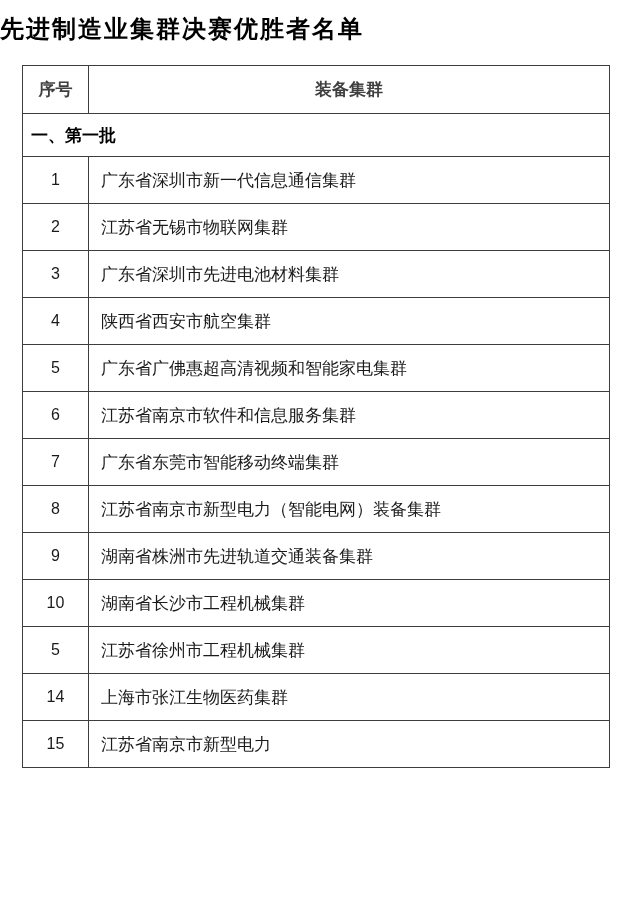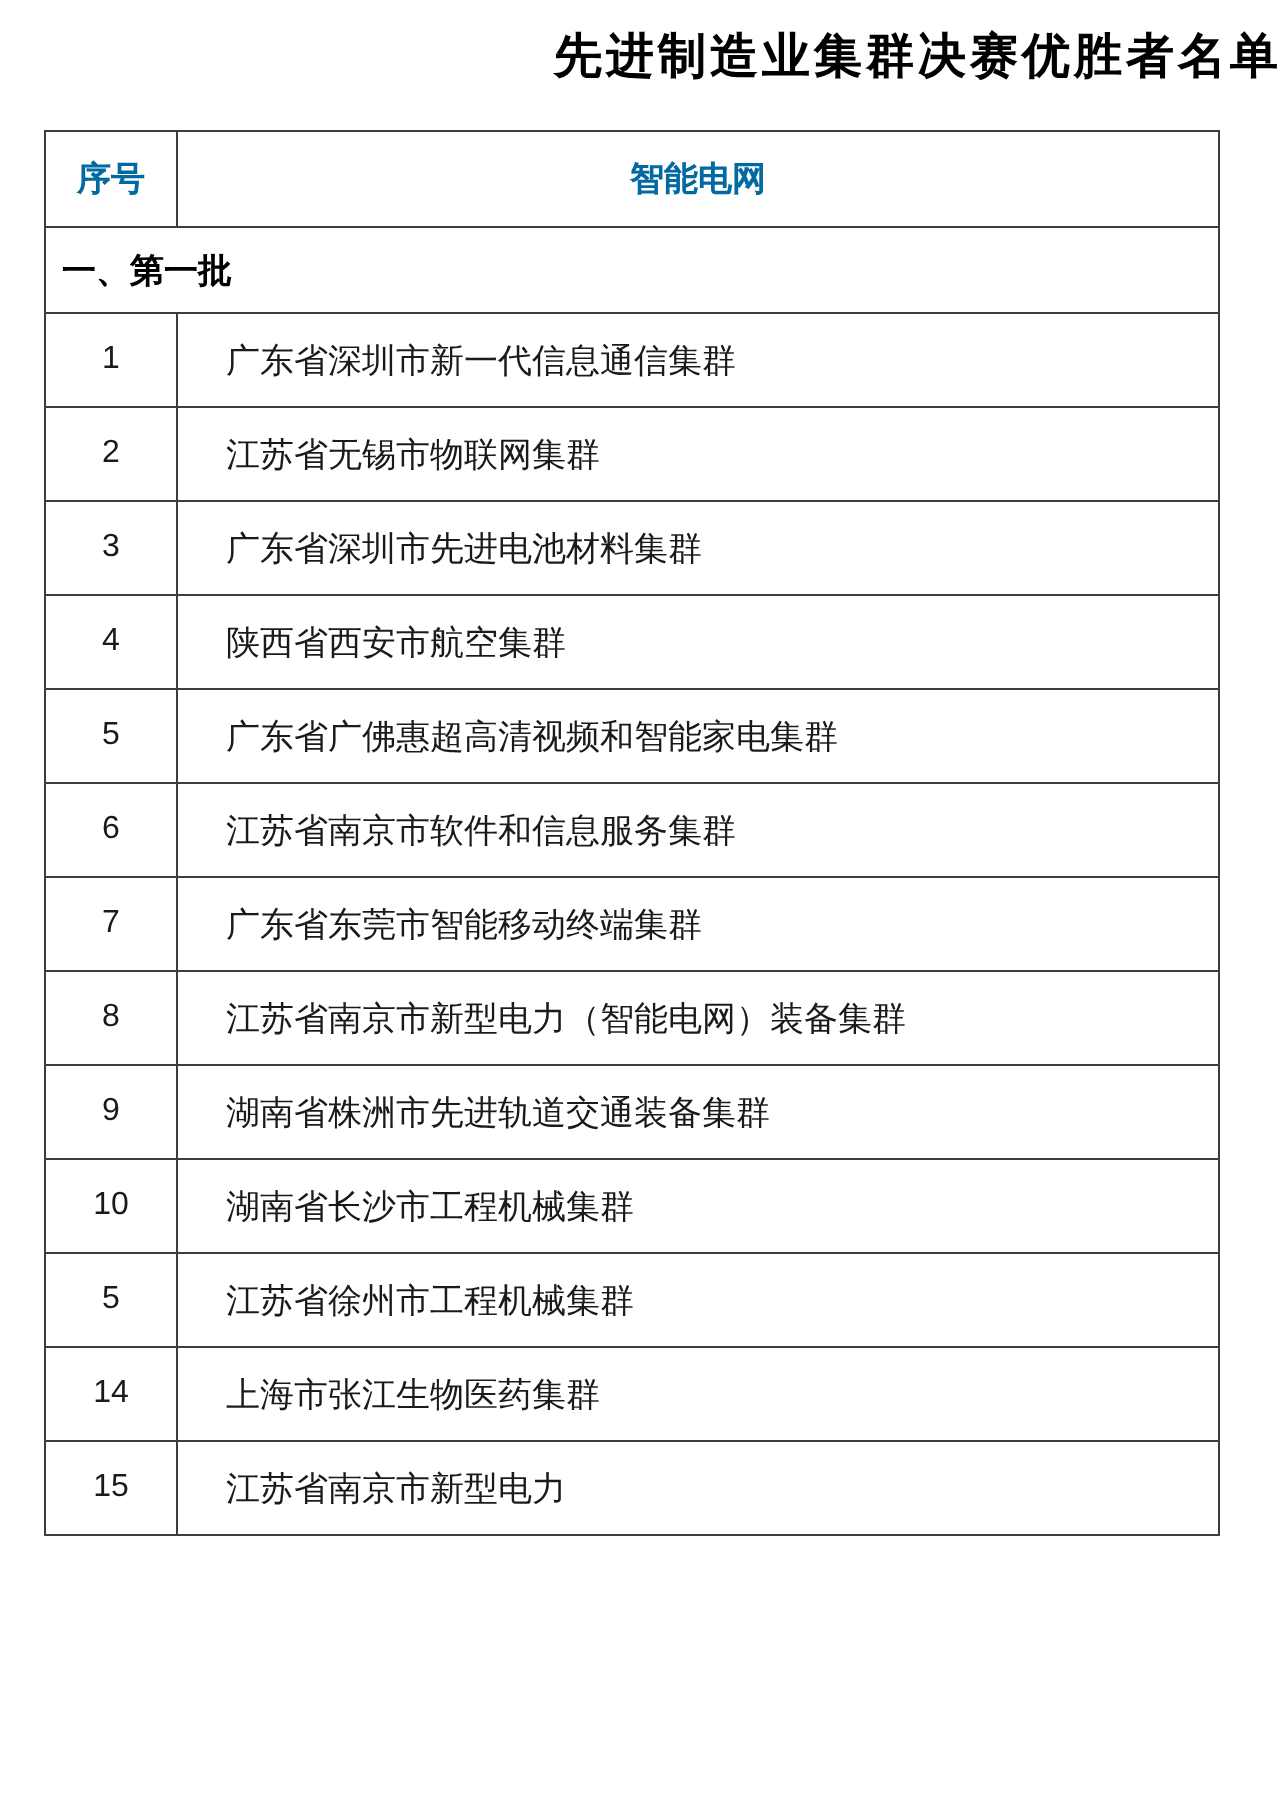--- a/index.html
+++ b/index.html
@@ -10,21 +10,21 @@
     width: 641px;
     height: 898px;
     background: #ffffff;
     color: #1a1a1a;
     font-family: "Liberation Sans", sans-serif;
     overflow: hidden;
   }
   .title {
     margin: 13px 0 0 0;
     width: 641px;
-    text-align: right;
+    text-align: left;
     font-size: 24px;
     font-weight: bold;
     letter-spacing: 2px;
     line-height: 32px;
     color: #000000;
   }
   table.cluster-table {
     border-collapse: collapse;
     table-layout: fixed;
     margin: 20px 0 0 22px;
@@ -39,61 +39,61 @@
     overflow: hidden;
     white-space: nowrap;
   }
   .col-no { width: 66px; }
   .col-name { width: 521px; }
   .header-row th {
     height: 48px;
     font-size: 17px;
     font-weight: bold;
     text-align: center;
-    color: #0369a1;
+    color: #404040;
     font-family: "Liberation Sans", sans-serif;
   }
   .section-row td {
     height: 43px;
     font-size: 17px;
     font-weight: bold;
     text-align: left;
     padding-left: 8px;
     color: #000000;
     font-family: Liberation Serif, serif;
   }
   .data-row { height: 47px; }
   .data-row .cell-no {
     text-align: center;
     font-size: 16px;
     font-family: "Liberation Sans", sans-serif;
     color: #1a1a1a;
   }
   .data-row .cell-name {
     text-align: left;
-    padding-left: 24px;
+    padding-left: 12px;
     font-size: 17px;
     font-family: "Liberation Serif", serif;
     color: #1a1a1a;
   }
 </style>
 </head>
 <body>
 
 <h1 class="title">先进制造业集群决赛优胜者名单</h1>
 
 <table class="cluster-table">
   <colgroup>
     <col class="col-no">
     <col class="col-name">
   </colgroup>
   <thead>
     <tr class="header-row">
       <th>序号</th>
-      <th>智能电网</th>
+      <th>装备集群</th>
     </tr>
   </thead>
   <tbody>
     <tr class="section-row">
       <td colspan="2">一、第一批</td>
     </tr>
     <tr class="data-row">
       <td class="cell-no">1</td>
       <td class="cell-name">广东省深圳市新一代信息通信集群</td>
     </tr>

